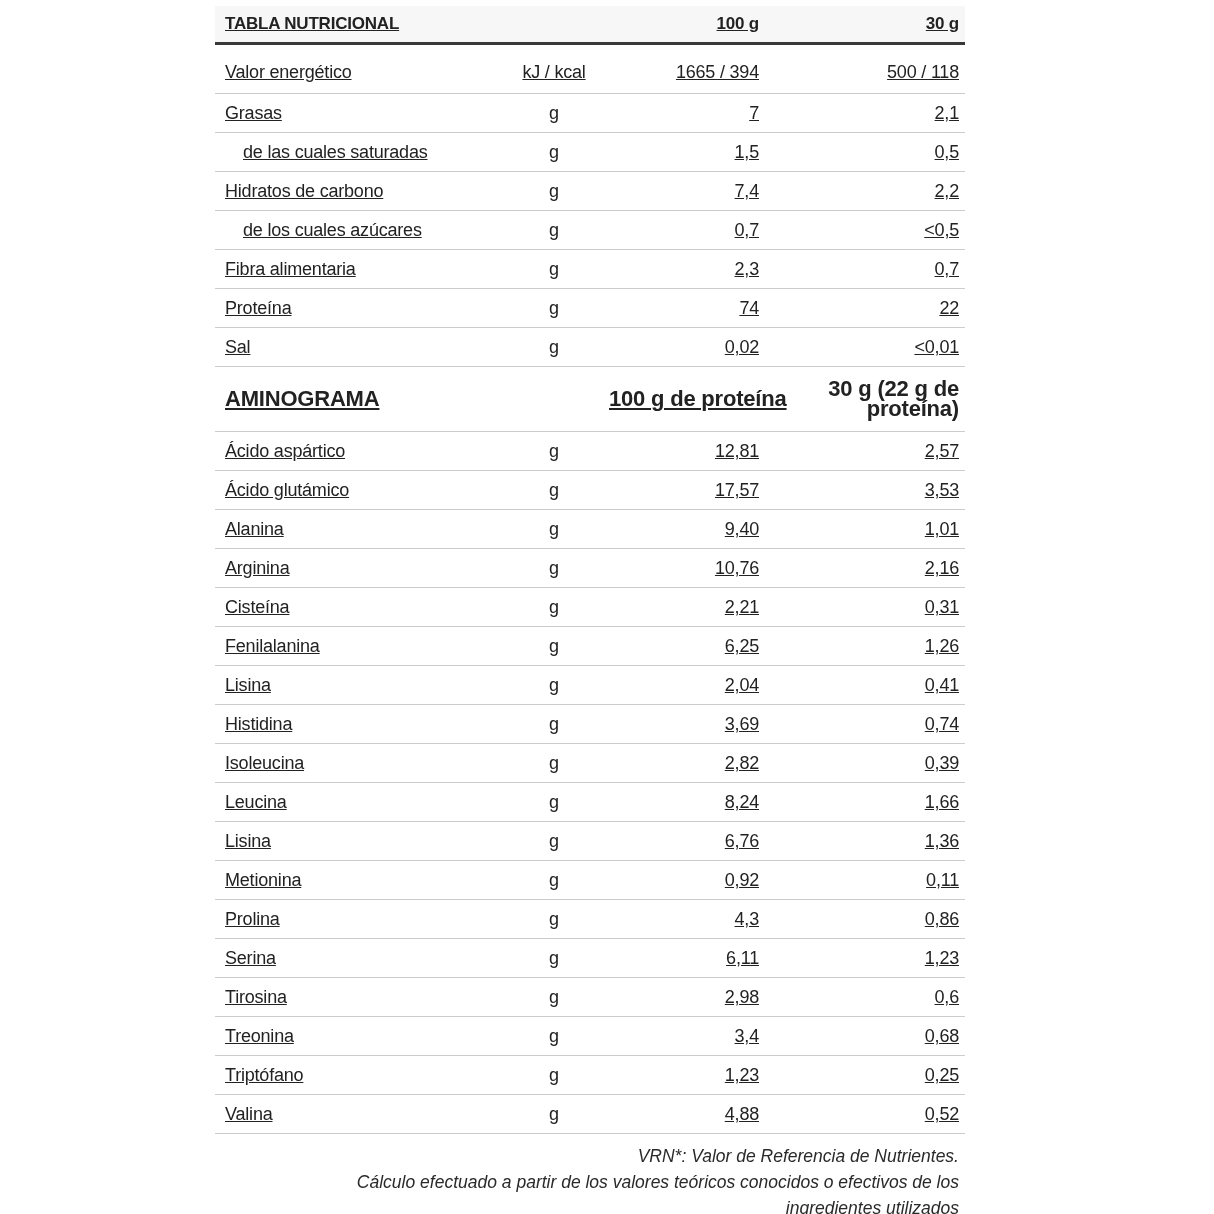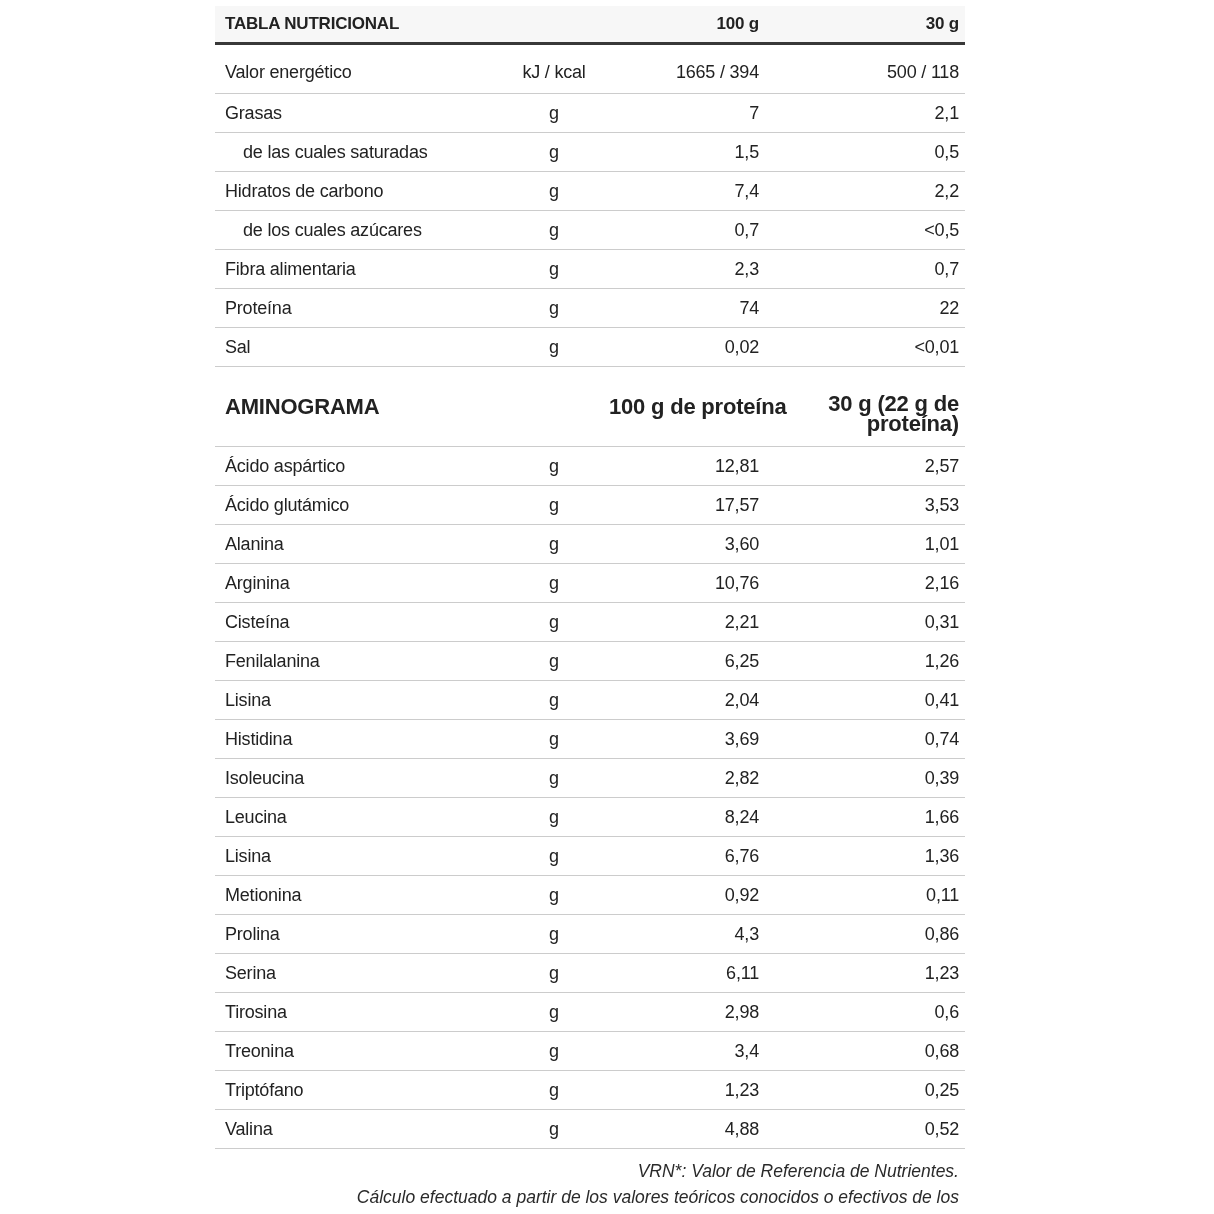--- a/index.html
+++ b/index.html
@@ -19,20 +19,21 @@
     width: 750px;
   }
   .row {
     display: flex;
     align-items: center;
     padding: 9px 6px 9px 10px;
     border-bottom: 1px solid #cccccc;
     font-size: 18px;
     line-height: 20px;
     letter-spacing: -0.2px;
+    text-decoration: underline;
   }
   .col { display: block; }
   .label { flex: 1; text-align: left; }
   .unit  { width: 110px; text-align: center; }
   .v100  { width: 150px; text-align: right; }
   .v30   { width: 200px; text-align: right; }
 
   .header-row {
     background: #f7f7f7;
     border-bottom: 3px solid #383838;
@@ -54,21 +55,20 @@
     font-weight: bold;
     font-size: 22px;
     padding-top: 12px;
     padding-bottom: 12px;
   }
   .amino-header .v100 { white-space: nowrap; }
   .amino-header .v30 span {
     display: inline-block;
     max-width: 150px;
     text-align: right;
-    margin-top: 15px;
   }
 
   .footnote {
     margin-top: 9px;
     padding-right: 6px;
     font-style: italic;
     font-size: 17.5px;
     line-height: 26px;
     text-align: right;
     color: #2a2a2a;
@@ -166,21 +166,21 @@
   <div class="row">
     <span class="col label">Ácido glutámico</span>
     <span class="col unit">g</span>
     <span class="col v100">17,57</span>
     <span class="col v30">3,53</span>
   </div>
 
   <div class="row">
     <span class="col label">Alanina</span>
     <span class="col unit">g</span>
-    <span class="col v100">3,60</span>
+    <span class="col v100">9,40</span>
     <span class="col v30">1,01</span>
   </div>
 
   <div class="row">
     <span class="col label">Arginina</span>
     <span class="col unit">g</span>
     <span class="col v100">10,76</span>
     <span class="col v30">2,16</span>
   </div>
 

